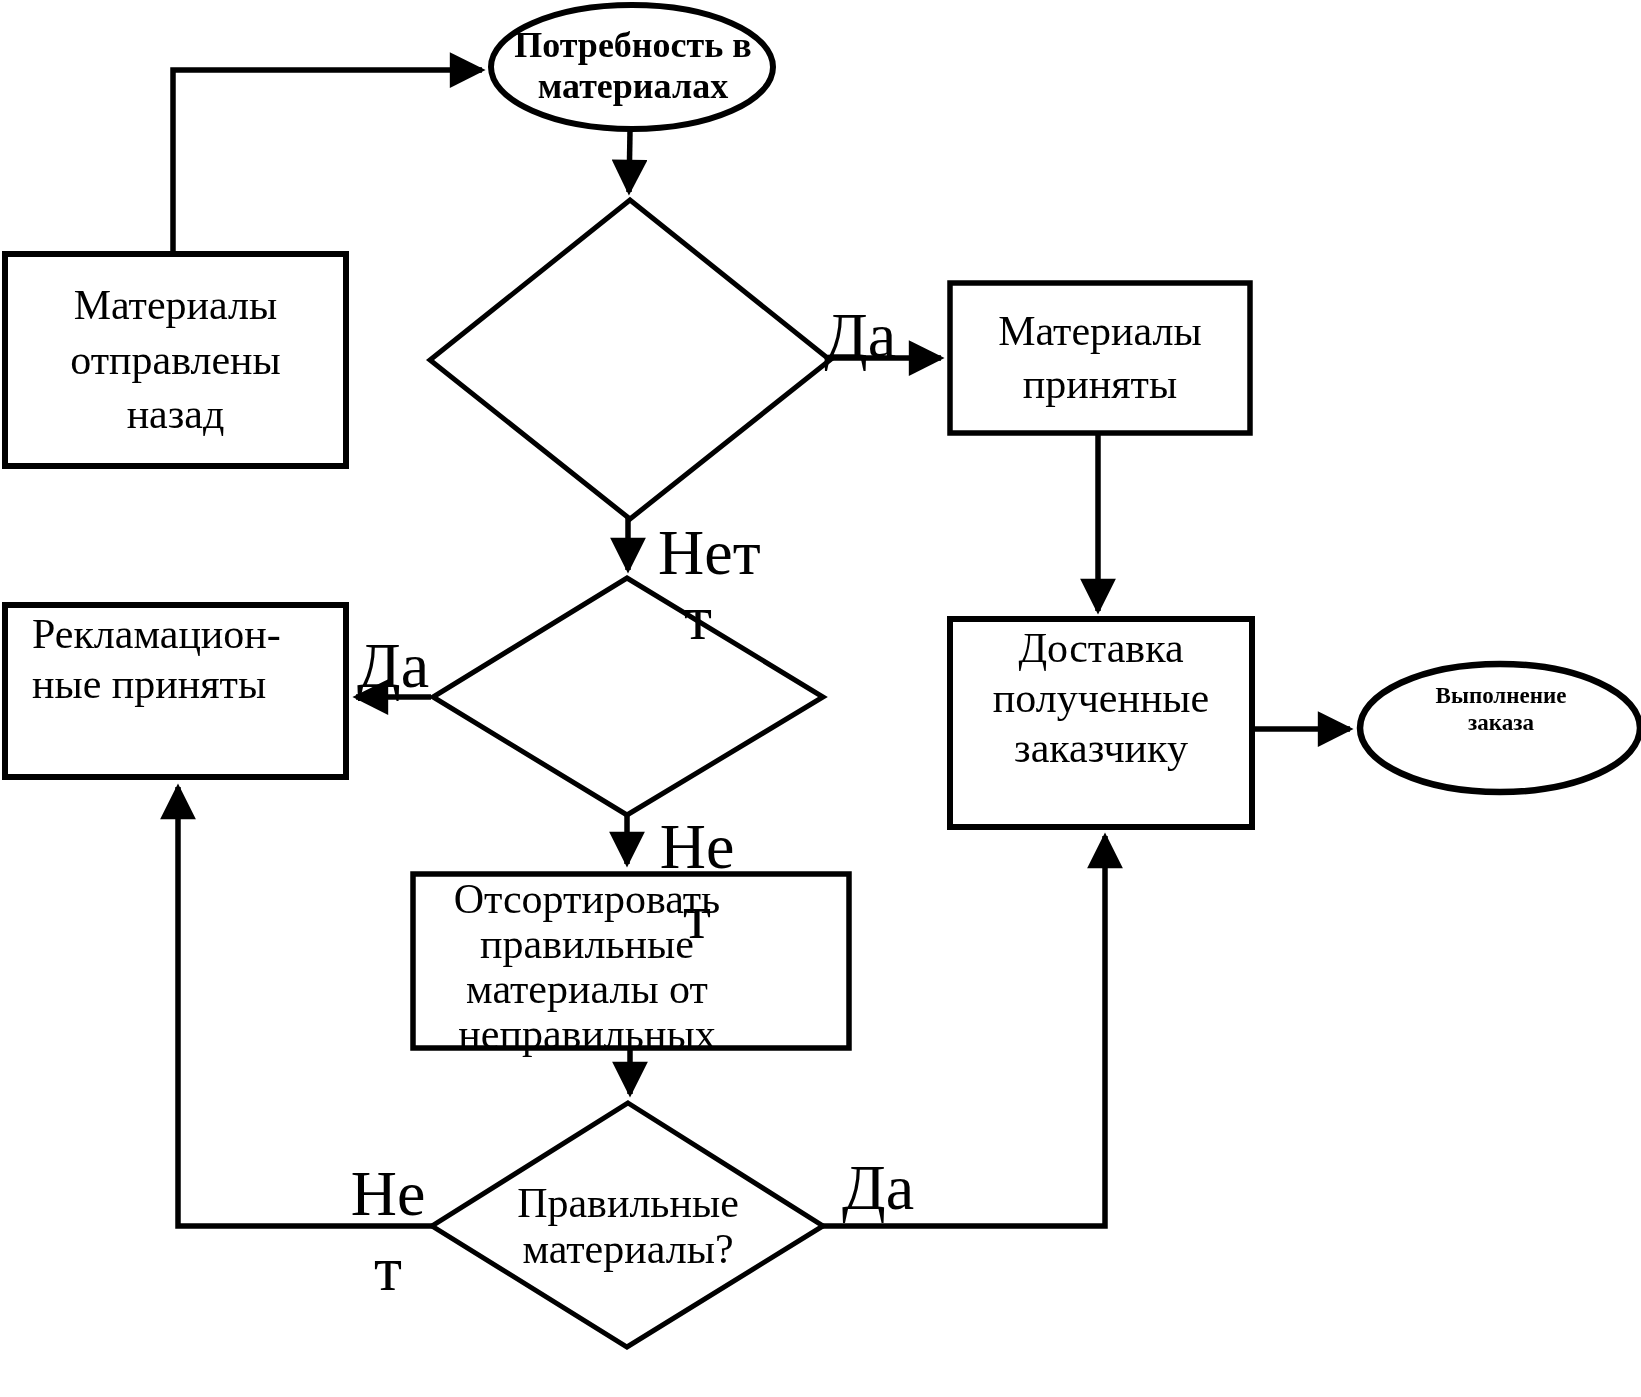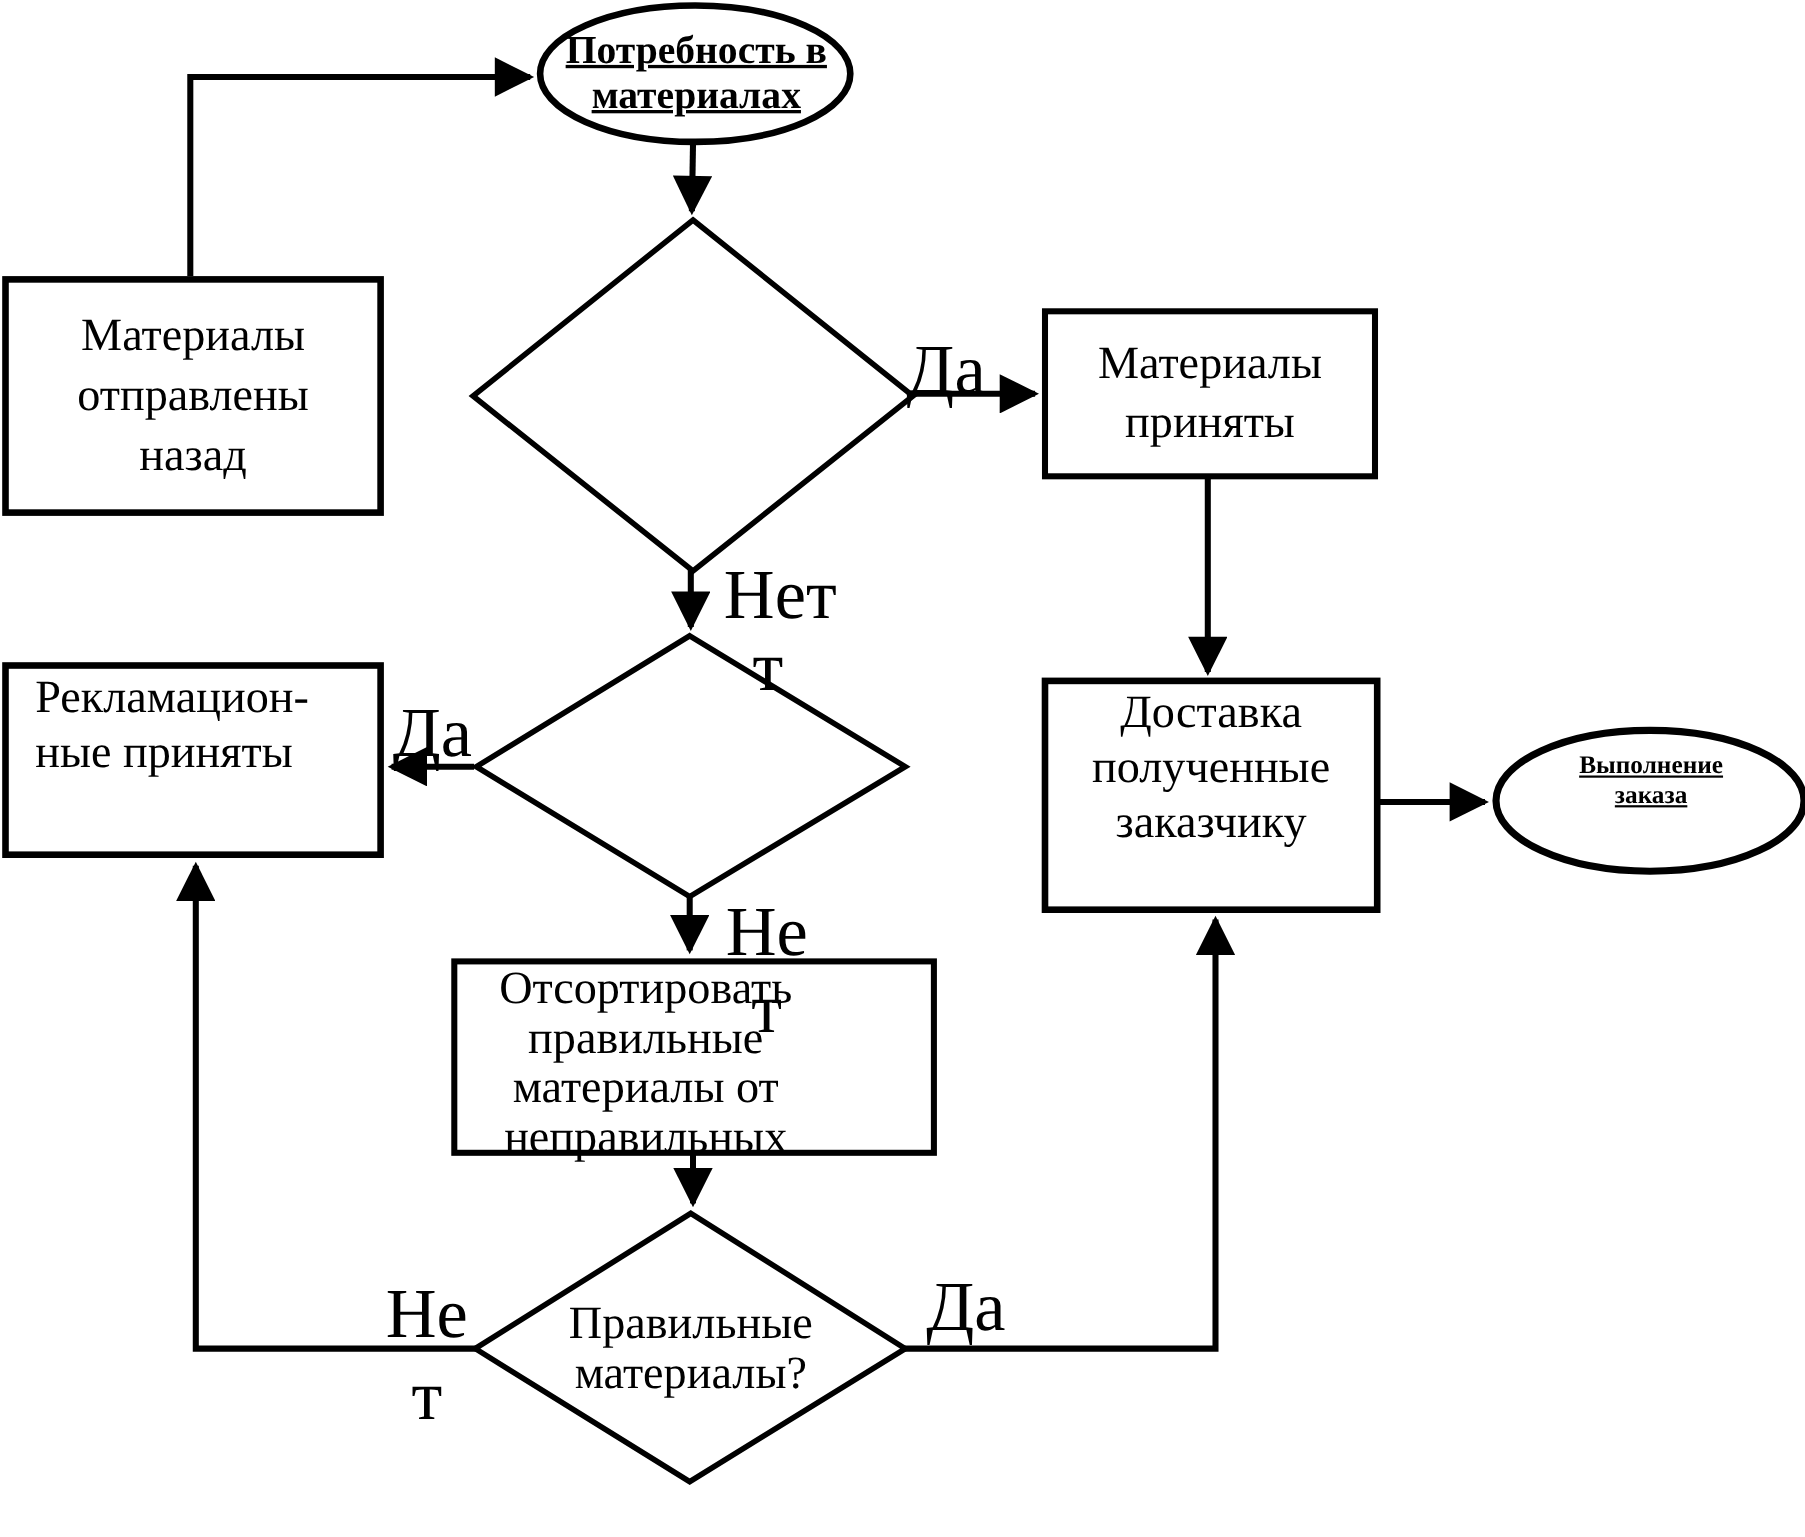--- a/index.html
+++ b/index.html
@@ -11,21 +11,21 @@
     color:#000;
   }
   #wires { position:absolute; left:0; top:0; z-index:1; }
   .shape { fill:#ffffff; stroke:var(--line); }
   .wire  { fill:none; stroke:var(--line); stroke-width:5.5; }
   .lbl {
     position:absolute; z-index:2; white-space:pre-line;
     text-align:center; font-size:42px; line-height:1.1;
   }
   .flexc { display:flex; align-items:center; justify-content:center; }
-  .bold  { font-weight:bold;text-decoration:underline; }
+  .bold  { font-weight:bold; }
   .edge-lbl {
     position:absolute; z-index:3; white-space:pre-line;
     font-size:64px; line-height:1.02; text-align:center;
   }
 </style>
 </head>
 <body>
 
 <div id="canvas">
 
@@ -85,21 +85,21 @@
 
   <div class="lbl" style="left:952px; top:624px; width:298px; line-height:1.19;">Доставка
 полученные
 заказчику</div>
 
   <div class="lbl bold" style="left:1362px; top:682px; width:278px; font-size:23px; line-height:1.18;">Выполнение
 заказа</div>
 
   <div class="edge-lbl" style="left:820px; top:303px; width:80px;">Да</div>
 
-  <div class="edge-lbl" style="left:658px; top:508px; width:80px; line-height:1.02;">Нет
+  <div class="edge-lbl" style="left:658px; top:520px; width:80px; line-height:1.02;">Нет
 т</div>
 
   <div class="edge-lbl" style="left:353px; top:633px; width:80px;">Да</div>
 
   <div class="edge-lbl" style="left:657px; top:812px; width:80px; line-height:1.1;">Не
 т</div>
 
   <div class="edge-lbl" style="left:838px; top:1155px; width:80px;">Да</div>
 
   <div class="edge-lbl" style="left:348px; top:1157px; width:80px; line-height:1.17;">Не

